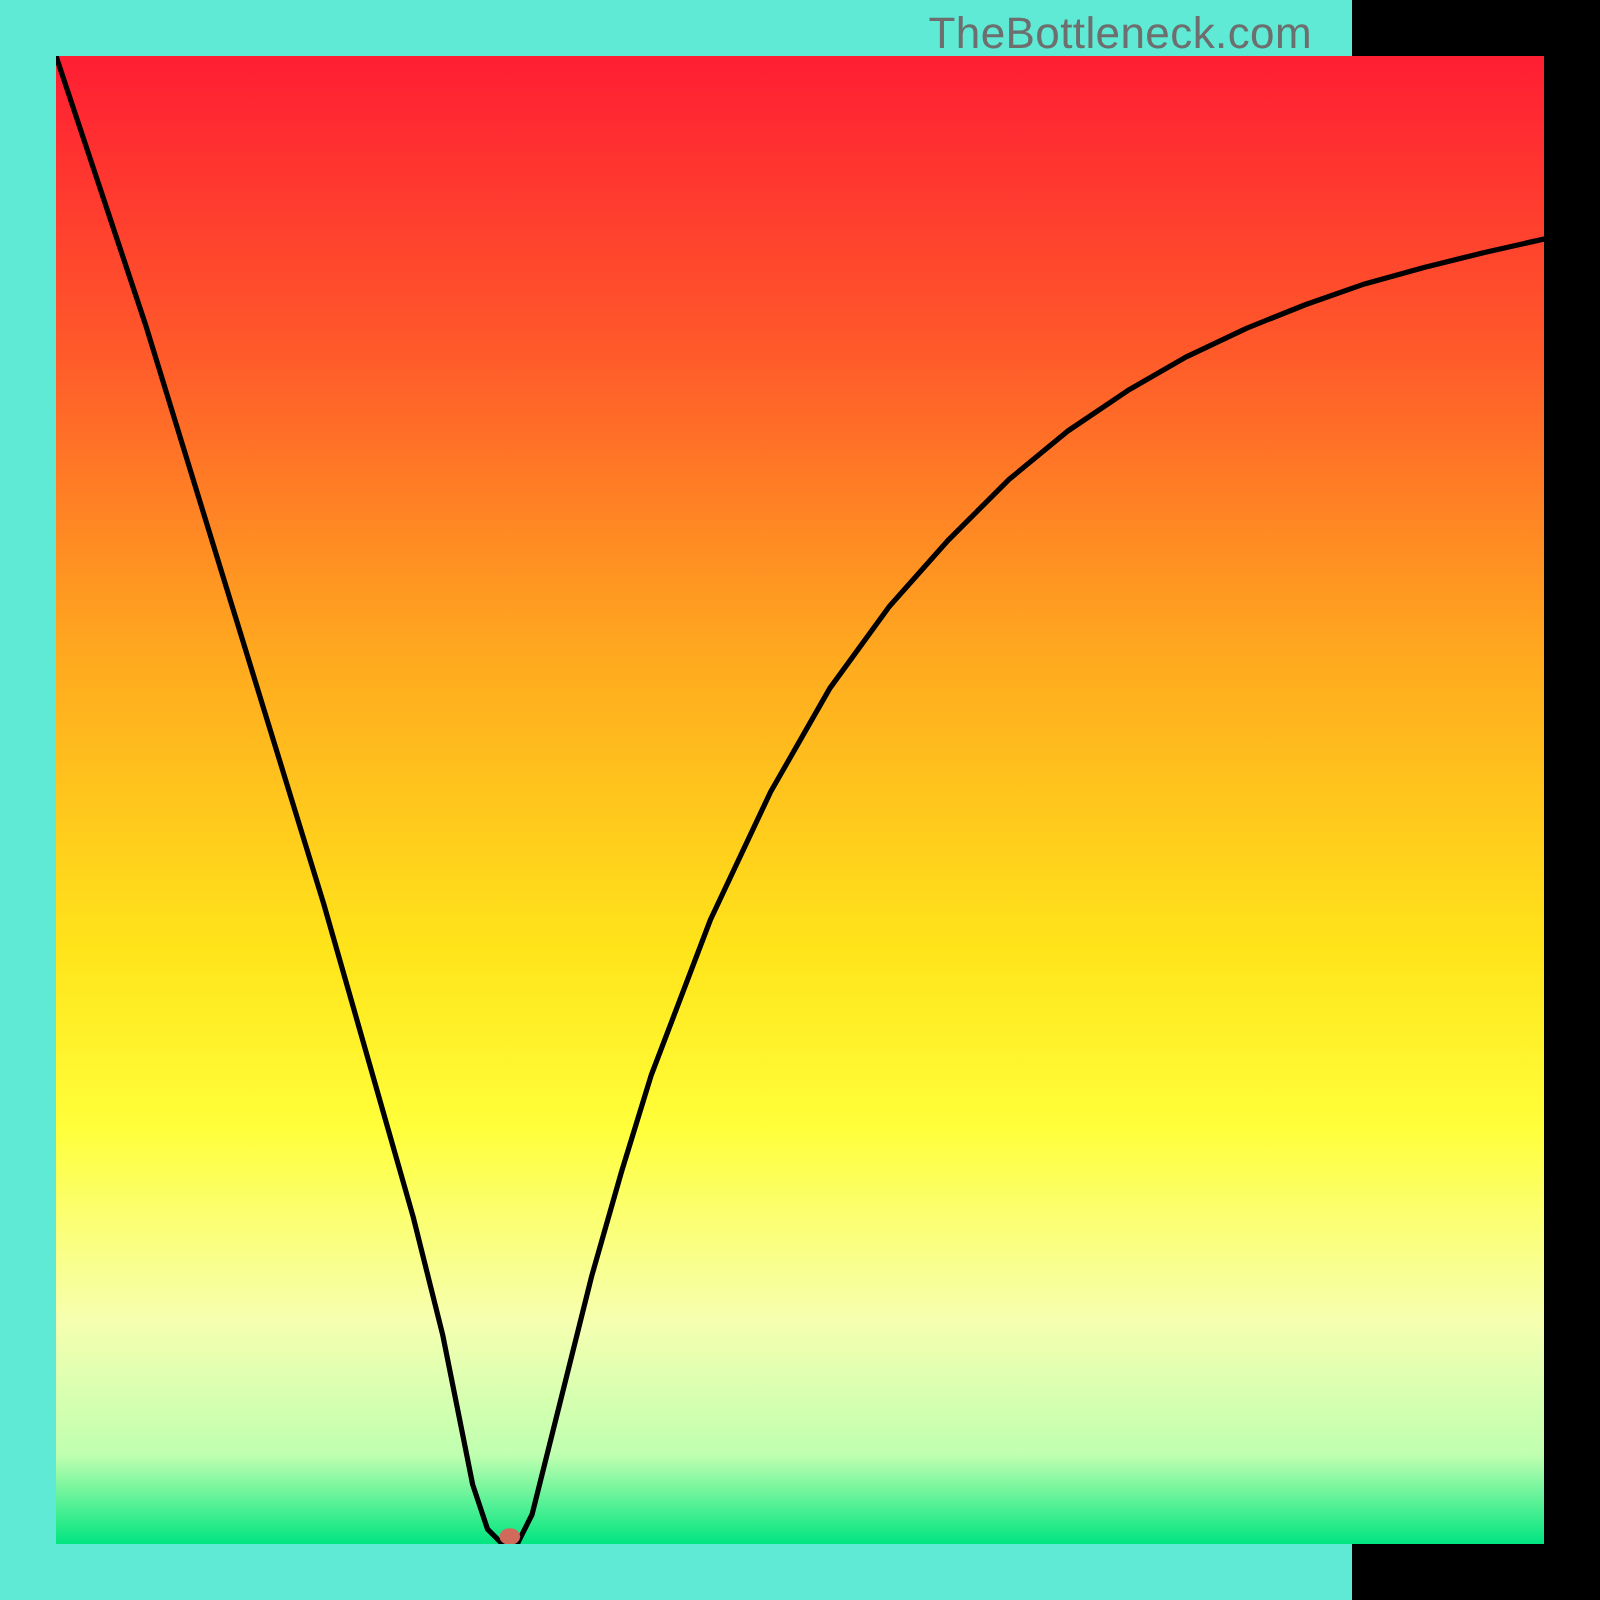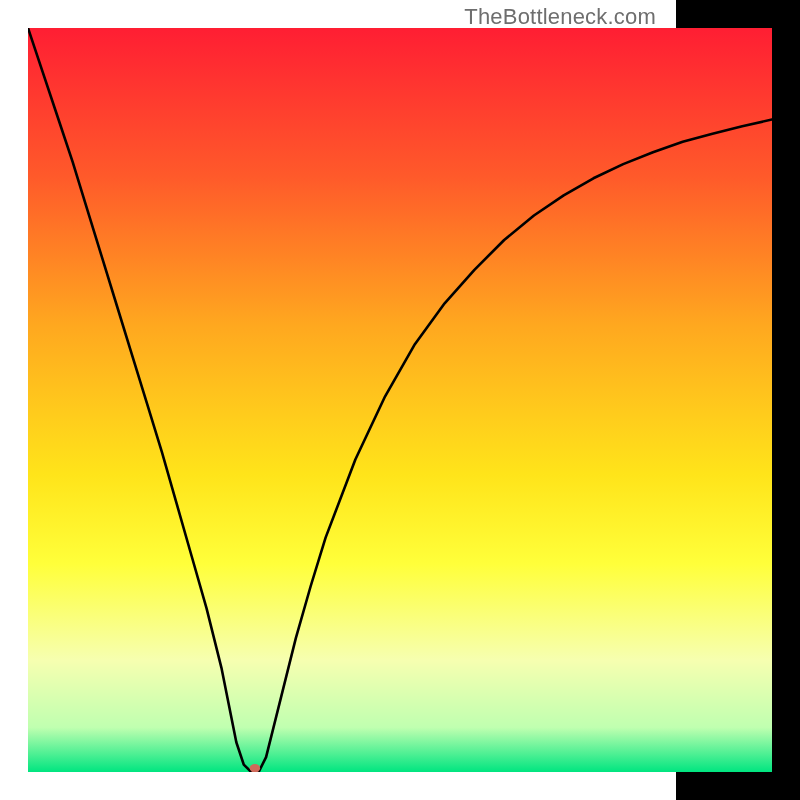--- a/index.html
+++ b/index.html
@@ -8,21 +8,21 @@
     width: 800px;
     height: 800px;
     background: #000;
     font-family: Arial, Helvetica, sans-serif;
     overflow: hidden;
   }
   .outer {
     position: relative;
     width: 676px;
     height: 800px;
-    background: #ffffff;
+    background: #5eead4;
   }
   .watermark {
     position: absolute;
     top: 4px;
     right: 20px;
     color: #6e6e6e;
     font-size: 22px;
     font-weight: 500;
     letter-spacing: 0.2px;
     z-index: 10;

